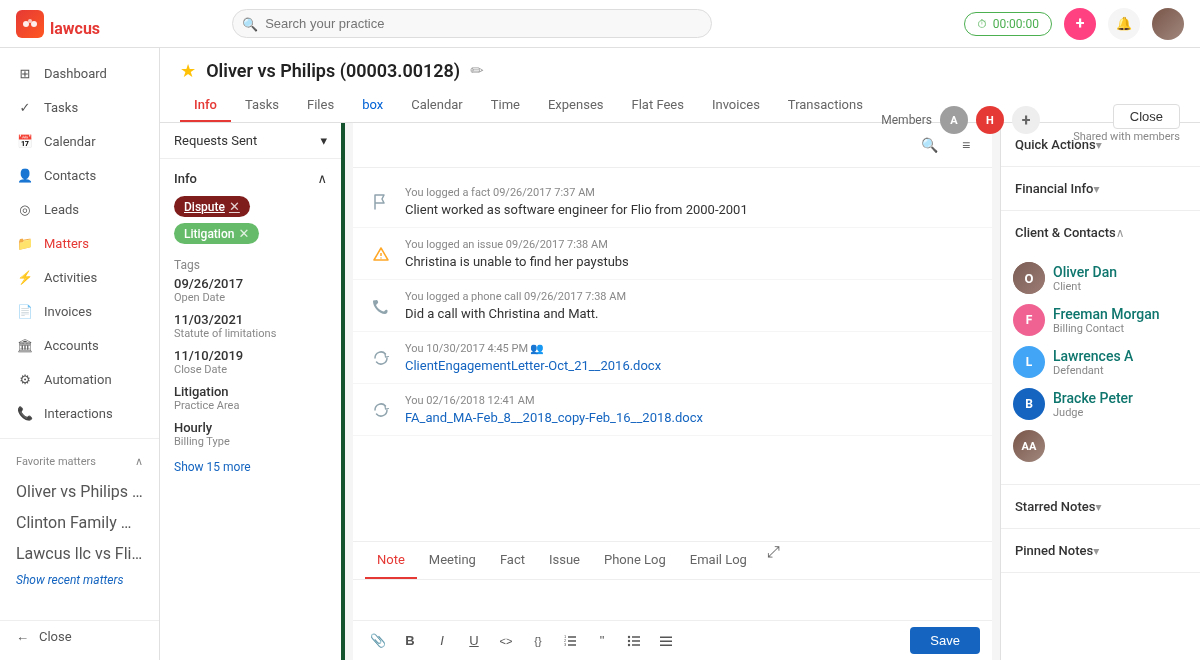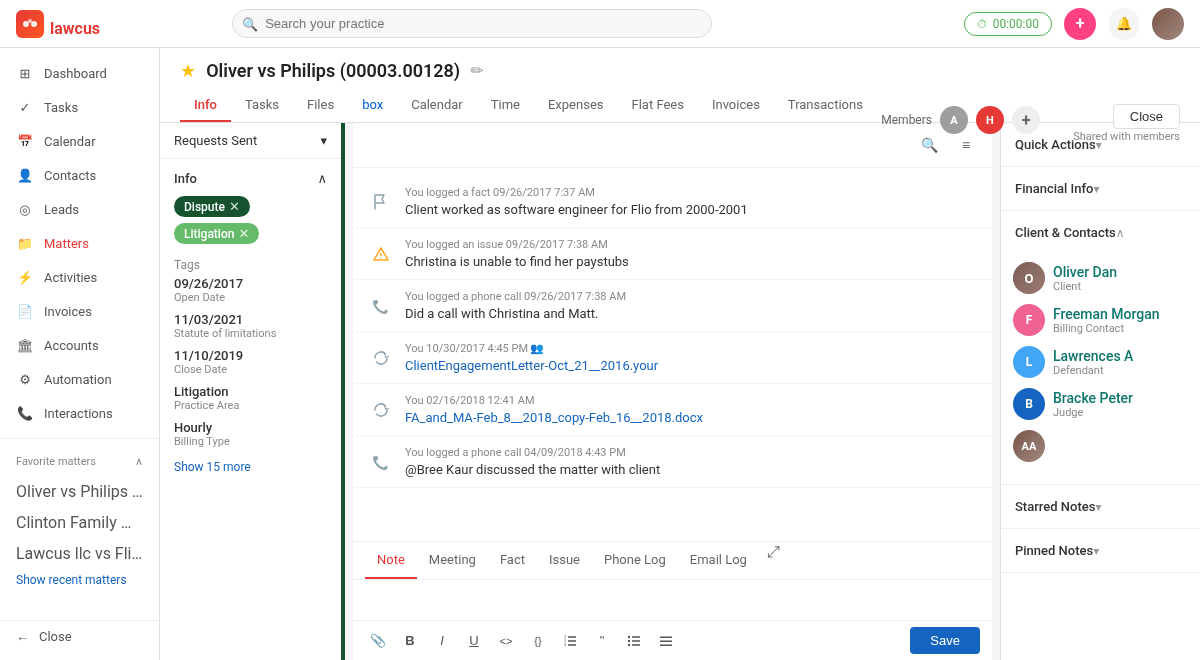--- a/index.html
+++ b/index.html
@@ -23,21 +23,21 @@
     .main-layout { display: flex; flex: 1; overflow: hidden; }
 
     
     .sidebar { width: 160px; background: #fff; border-right: 1px solid #e0e0e0; display: flex; flex-direction: column; padding: 8px 0; flex-shrink: 0; overflow-y: auto; }
     .sidebar-item { display: flex; align-items: center; gap: 10px; padding: 8px 16px; cursor: pointer; color: #555; font-size: 13px; border-radius: 0; transition: background 0.15s; }
     .sidebar-item.active { color: #e53935; }
     .sidebar-icon { width: 18px; height: 18px; display: flex; align-items: center; justify-content: center; flex-shrink: 0; }
     .sidebar-divider { height: 1px; background: #eee; margin: 8px 0; }
     .sidebar-section-header { padding: 8px 16px; font-size: 11px; color: #888; display: flex; align-items: center; justify-content: space-between; }
     .favorite-matter { padding: 6px 16px; font-size: 16px; color: #555; cursor: pointer; white-space: nowrap; overflow: hidden; text-overflow: ellipsis; }
-    .show-recent { padding: 4px 16px; font-size: 12px; color: #1565c0; cursor: pointer; }
+    .show-recent { padding: 4px 16px; font-size: 12px; color: #1565c0; cursor: pointer; font-style: italic; }
 
     
     .content-area { flex: 1; display: flex; flex-direction: column; overflow: hidden; background: #f5f5f5; }
 
     
     .matter-header { background: #fff; padding: 12px 20px 0; border-bottom: 1px solid #e0e0e0; flex-shrink: 0; }
     .matter-title-row { display: flex; align-items: center; gap: 10px; margin-bottom: 8px; }
     .matter-title { font-size: 18px; font-weight: 600; color: #222; }
     .matter-edit-icon { color: #999; cursor: pointer; font-size: 16px; }
     .star-icon { color: #ffc107; font-size: 18px; cursor: pointer; }
@@ -52,21 +52,21 @@
 
     
     .three-col { display: flex; flex: 1; overflow: hidden; gap: 0; }
 
     
     .left-panel { width: 185px; flex-shrink: 0; background: #fff; border-right: 4px solid #14532d; display: flex; flex-direction: column; overflow-y: auto; }
     .dropdown-selector { display: flex; align-items: center; justify-content: space-between; padding: 10px 14px; border-bottom: 1px solid #eee; cursor: pointer; font-size: 13px; color: #333; }
     .info-section { padding: 12px 14px; }
     .info-section-header { display: flex; align-items: center; justify-content: space-between; font-size: 13px; font-weight: 500; color: #333; margin-bottom: 10px; cursor: pointer; }
     .tag-chip { display: inline-flex; align-items: center; gap: 4px; padding: 3px 10px; border-radius: 12px; font-size: 12px; font-weight: 500; color: #fff; margin-bottom: 6px; margin-right: 4px; }
-    .tag-dispute { background: #14532d; }
+    .tag-dispute { background: #7f1d1d; text-decoration: underline; }
     .tag-litigation { background: #66bb6a; }
     .tag-x { cursor: pointer; font-size: 13px; opacity: 0.8; }
     .info-tags-label { font-size: 12px; color: #888; margin: 8px 0 4px; }
     .info-field { margin-bottom: 8px; }
     .info-field-value { font-size: 13px; color: #333; font-weight: 500; }
     .info-field-label { font-size: 11px; color: #888; }
     .show-more-link { color: #1565c0; font-size: 12px; cursor: pointer; padding: 4px 0; }
 
     
     .middle-panel { flex: 1; display: flex; flex-direction: column; overflow: hidden; background: #fff; margin: 0 8px; border-radius: 0; }
@@ -331,48 +331,37 @@
 
           <div class="activity-item">
             <div class="activity-icon">
               <svg width="18" height="18" viewBox="0 0 18 18" fill="none">
                   <path d="M3 9a6 6 0 0110.5-4M15 9a6 6 0 01-10.5 4" stroke="#90a4ae" stroke-width="1.5" stroke-linecap="round"></path>
                   <path d="M13 5l.5 3 3-.5" stroke="#90a4ae" stroke-width="1.2" stroke-linecap="round"></path>
                 </svg>
             </div>
             <div class="activity-content">
               <div class="activity-meta"><span>You 10/30/2017 4:45 PM 👥</span></div>
-              <a class="activity-link">ClientEngagementLetter-Oct_21__2016.your</a>
+              <a class="activity-link">ClientEngagementLetter-Oct_21__2016.docx</a>
             </div>
           </div>
 
           <div class="activity-item">
             <div class="activity-icon">
               <svg width="18" height="18" viewBox="0 0 18 18" fill="none">
                   <path d="M3 9a6 6 0 0110.5-4M15 9a6 6 0 01-10.5 4" stroke="#90a4ae" stroke-width="1.5" stroke-linecap="round"></path>
                   <path d="M13 5l.5 3 3-.5" stroke="#90a4ae" stroke-width="1.2" stroke-linecap="round"></path>
                 </svg>
             </div>
             <div class="activity-content">
               <div class="activity-meta">You 02/16/2018 12:41 AM</div>
               <a class="activity-link">FA_and_MA-Feb_8__2018_copy-Feb_16__2018.docx</a>
             </div>
           </div>
 
-          <div class="activity-item">
-            <div class="activity-icon">
-              <svg width="16" height="16" viewBox="0 0 16 16" fill="none">
-                  <path d="M2 2.5C2 2.5 4 1 5 3.5c0 0 .5 1-.5 2L3 7c1 3 5 6 8 6.5l1.5-1.5c1-.5 2-.5 2 .5C15 15 13 16 12 16 6 16 0 9 0 3.5 0 2.5 1 2 2 2.5z" fill="#90a4ae"></path>
-                </svg>
-            </div>
-            <div class="activity-content">
-              <div class="activity-meta">You logged a phone call 04/09/2018 4:43 PM</div>
-              <div class="activity-text">@Bree Kaur discussed the matter with client</div>
-            </div>
-          </div>
         </div>
 
         <div class="note-editor">
           <div class="note-tabs">
             <div class="note-tab active">
               <span>Note</span>
             </div>
             <div class="note-tab">
               <span>Meeting</span>
             </div>

